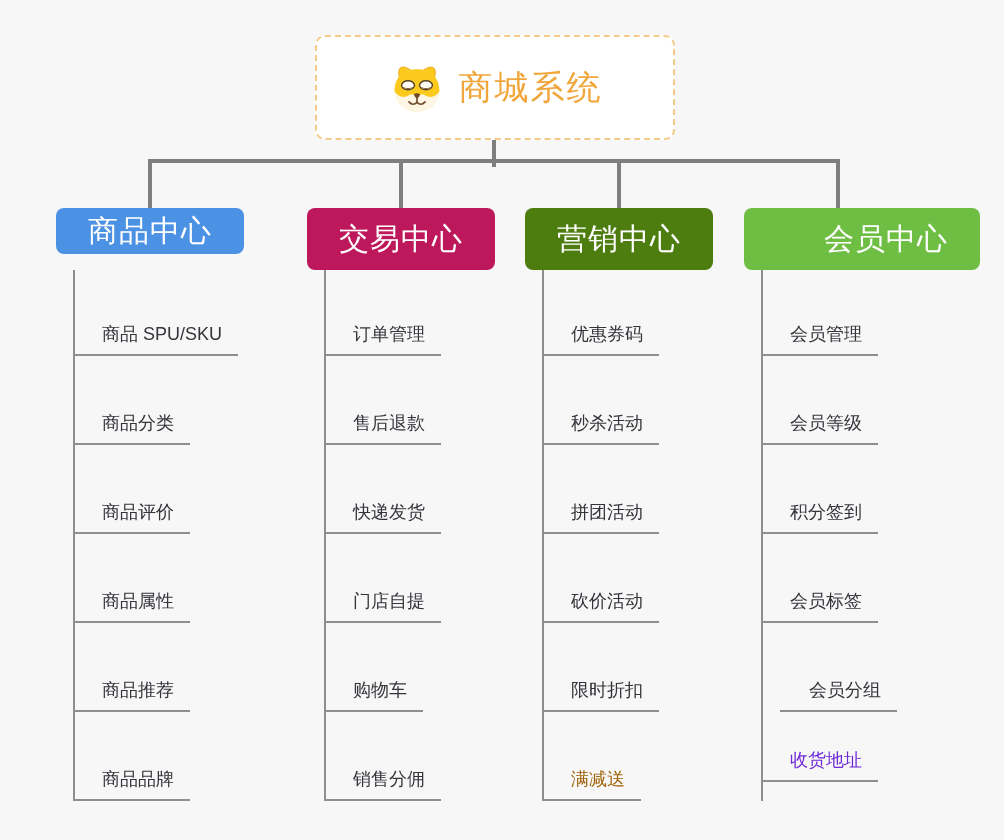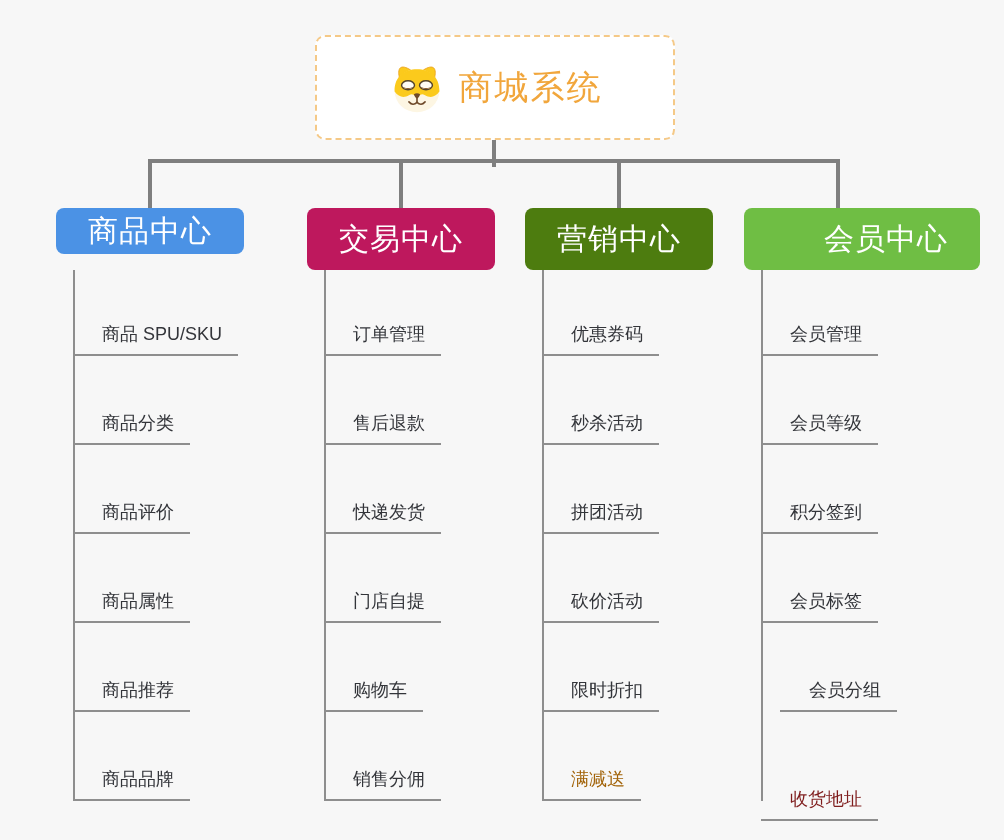--- a/index.html
+++ b/index.html
@@ -99,15 +99,15 @@
       <div class="leaf" style="left: 542px; top: 666px; border-bottom-color: rgb(142, 142, 142); color: rgb(51, 53, 58);">限时折扣</div>
       <div class="leaf" style="left: 542px; top: 755px; border-bottom-color: rgb(142, 142, 142); color: #a16207;">满减送</div>
       <div class="cline" style="left: 836px; top: 159px; width: 4px; height: 49px; background: rgb(127, 127, 127);"></div>
       <div class="branch-header" style="left: 744px; top: 208px; width: 188px; height: 62px; background: rgb(111, 190, 68); color: rgb(255, 255, 255); padding-left: 48px;">会员中心</div>
       <div class="vline" style="left: 761px; top: 270px; width: 2px; height: 531px; background: rgb(142, 142, 142);"></div>
       <div class="leaf" style="left: 761px; top: 310px; border-bottom-color: rgb(142, 142, 142); color: rgb(51, 53, 58);">会员管理</div>
       <div class="leaf" style="left: 761px; top: 399px; border-bottom-color: rgb(142, 142, 142); color: rgb(51, 53, 58);">会员等级</div>
       <div class="leaf" style="left: 761px; top: 488px; border-bottom-color: rgb(142, 142, 142); color: rgb(51, 53, 58);">积分签到</div>
       <div class="leaf" style="left: 761px; top: 577px; border-bottom-color: rgb(142, 142, 142); color: rgb(51, 53, 58);">会员标签</div>
       <div class="leaf" style="left: 761px; top: 666px; border-bottom-color: rgb(142, 142, 142); color: rgb(51, 53, 58); margin-left: 19px;">会员分组</div>
-      <div class="leaf" style="left: 761px; top: 775px; border-bottom-color: rgb(142, 142, 142); color: #7f1d1d;">收货地址</div>
+      <div class="leaf" style="left: 761px; top: 736px; border-bottom-color: rgb(142, 142, 142); color: #6d28d9;">收货地址</div>
     </div>
 </div>
 
 </body></html>

